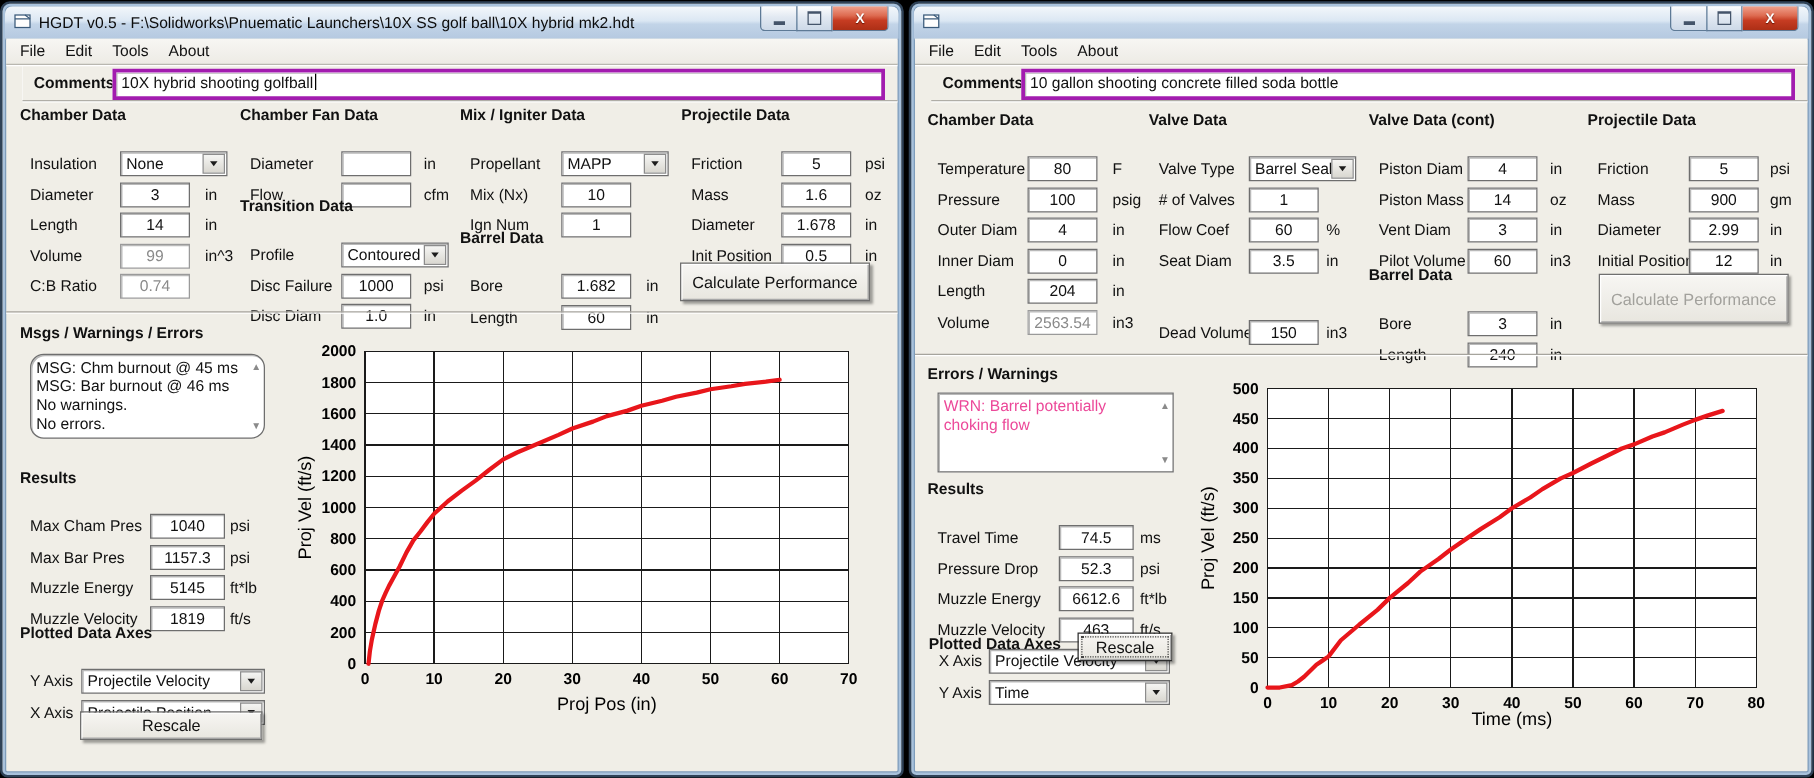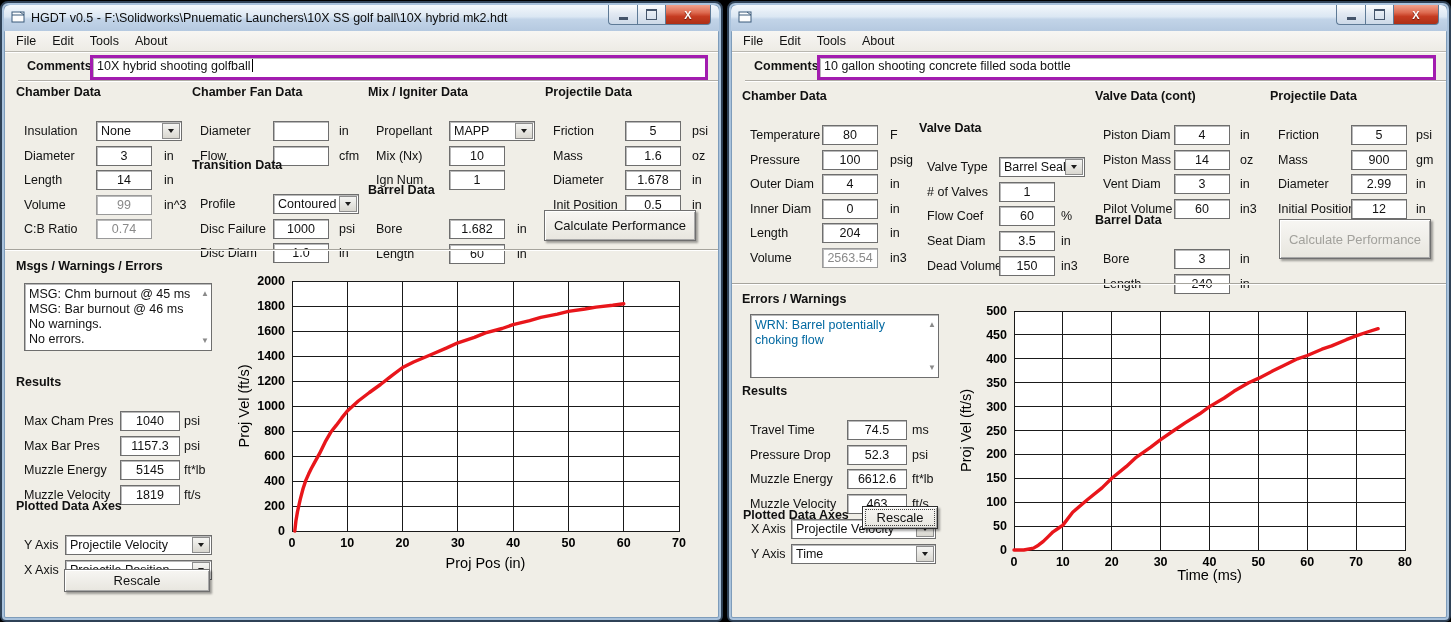--- a/index.html
+++ b/index.html
@@ -45,21 +45,21 @@
     border:1px solid #8c8c8c;display:flex;align-items:center;justify-content:center;}
   .tri{width:0;height:0;border-left:3.5px solid transparent;border-right:3.5px solid transparent;border-top:4px solid #1c1c1c;}
   .btn{position:absolute;background:linear-gradient(#f7f6f3,#e8e6df);border:1px solid #6f6f6f;
     box-shadow:inset 1px 1px 0 #ffffff,inset -1px -1px 0 #a8a8a8,2px 2px 2px rgba(0,0,0,.35);
     font-family:inherit;font-size:13px;color:#111;padding:0;}
   .btn.dis2{color:#a2a19c;}
   .btn.focus{border:1px solid #2e2e2e;outline:1px dotted #444;outline-offset:-4px;}
   .listbox{position:absolute;background:#fff;border:1px solid #6e6e6e;box-shadow:inset 1px 1px 0 #b9b9b9;
     padding:3px 18px 0 4px;line-height:15px;}
   .lbline{white-space:nowrap;overflow:hidden;}
-  .warnline{color:#0369a1;white-space:normal;}
+  .warnline{color:#ec4899;white-space:normal;}
   .sb{position:absolute;right:2px;font-size:8px;color:#8a8a8a;}
   .chart{position:absolute;}
   svg text{font-family:"Liberation Sans","DejaVu Sans",sans-serif;}
 </style>
 </head>
 <body>
 
 <div class="win" style="left:0;width:719px;">
   <div class="titlebar">
     <span class="appicon">
@@ -225,21 +225,21 @@
           <span class="tbox">0.5</span>
           <span class="funit">in</span>
         </div>
       </div>
   </div>
   <button class="btn" style="left:542px;top:207px;width:152px;height:31px;">Calculate Performance</button>
 
   <div class="groove" style="top:246px;"></div>
 
   <div class="sec-h" style="position:absolute;left:14px;top:256px;">Msgs / Warnings / Errors</div>
-  <div class="listbox" style="left:22px;top:280px;width:164px;height:63px;">
+  <div class="listbox" style="left:22px;top:280px;width:164px;height:63px;border-radius:11px;">
     <div class="lbline">MSG: Chm burnout @ 45 ms</div>
     <div class="lbline">MSG: Bar burnout @ 46 ms</div>
     <div class="lbline">No warnings.</div>
     <div class="lbline">No errors.</div>
     <span class="sb" style="top:2px;">▲</span>
     <span class="sb" style="bottom:2px;">▼</span>
   </div>
   <div class="sec" style="left:14px;top:372px;--ix:104px;--ux:168px;--nw:58px;">
     <div class="sec-h">Results</div>
     <div class="rows">
@@ -397,21 +397,21 @@
           <span class="tbox">204</span>
           <span class="funit">in</span>
         </div>
         <div class="frow">
           <span class="flabel">Volume</span>
           <span class="tbox dis">2563.54</span>
           <span class="funit">in3</span>
         </div>
       </div>
   </div>
-  <div class="sec" style="left:190px;top:86px;margin-top:32px;--ix:80px;--ux:142px;">
+  <div class="sec" style="left:190px;top:86px;--ix:80px;--ux:142px;">
     <div class="sec-h">Valve Data</div>
     <div class="rows">
         <div class="frow">
           <span class="flabel">Valve Type</span>
           <span class="dd">
             <span class="ddt">Barrel Seal</span>
             <span class="ddb">
               <i class="tri"></i>
             </span>
           </span>

